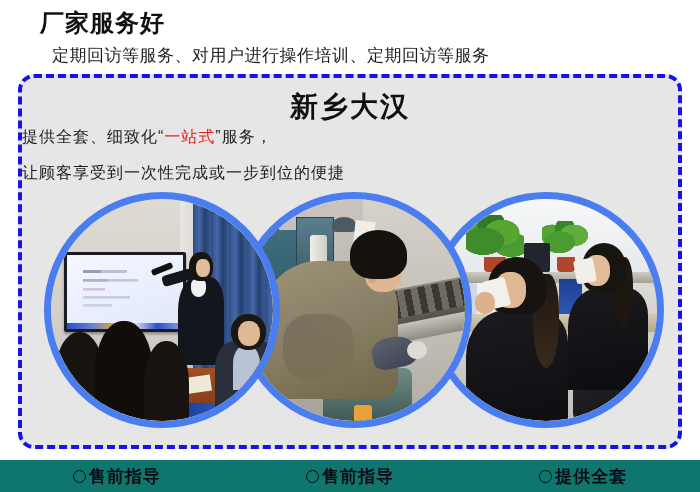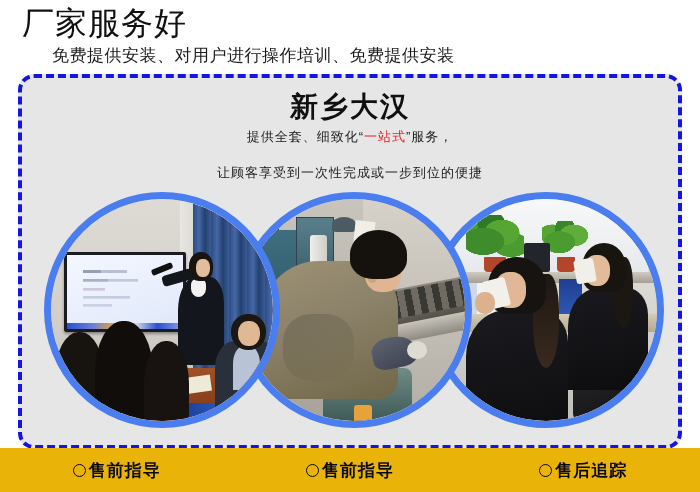--- a/index.html
+++ b/index.html
@@ -14,24 +14,24 @@
     position: relative;
     width: 700px;
     height: 492px;
     background: #ffffff;
     overflow: hidden;
   }
 
   
   #header-title {
     position: absolute;
-    left: 22px;
+    left: 40px;
     top: 4px;
-    font-size: 32px;
-    font-weight: 400;
+    font-size: 24px;
+    font-weight: 700;
     color: #111111;
     letter-spacing: 1px;
     line-height: 38px;
     white-space: nowrap;
   }
   #header-subtitle {
     position: absolute;
     left: 52px;
     top: 44px;
     font-size: 17px;
@@ -65,22 +65,22 @@
     font-size: 28px;
     font-weight: 700;
     color: #101010;
     letter-spacing: 2px;
     line-height: 34px;
   }
   .desc-line {
     position: absolute;
     left: 0;
     right: 0;
-    text-align: center;
-    font-size: 13px;
+    text-align: left;
+    font-size: 16px;
     font-weight: 400;
     color: #1c1c1c;
     letter-spacing: 1px;
     line-height: 24px;
     white-space: nowrap;
   }
   #desc-line-1 { top: 47px; }
   #desc-line-2 { top: 74px; margin-top: 9px; }
   .hl-red { color: #e8201c; }
 
@@ -431,22 +431,22 @@
     position:absolute; left:56%; top:72%; width:14%; height:14%;
     background:#5aa03a; border-radius:20%;
   }
 
   
   #bottom-bar {
     position: absolute;
     left: 0;
     bottom: 0;
     width: 700px;
-    height: 44px;
-    background: #eab308;
+    height: 32px;
+    background: #0f766e;
     display: flex;
     align-items: center;
   }
   .bottom-item {
     flex: 1;
     text-align: center;
     font-size: 17px;
     font-weight: 700;
     color: #0a0a14;
     letter-spacing: 1px;
@@ -462,21 +462,21 @@
     vertical-align: -1px;
   }
 </style>
 </head>
 <body>
 
 <div id="page">
 
   <div id="header-title">厂家服务好</div>
 
-  <div id="header-subtitle">免费提供安装、对用户进行操作培训、免费提供安装</div>
+  <div id="header-subtitle">定期回访等服务、对用户进行操作培训、定期回访等服务</div>
 
   <div id="dashed-panel">
 
     <div id="brand-heading">新乡大汉</div>
 
     <div class="desc-line" id="desc-line-1">
       <span>提供全套、细致化“</span><span class="hl-red">一站式</span><span>”服务，</span>
     </div>
 
     <div class="desc-line" id="desc-line-2">让顾客享受到一次性完成或一步到位的便捷</div>
@@ -571,17 +571,17 @@
   </div>
 
   <div id="bottom-bar">
     <div class="bottom-item">
       <span class="ring"></span><span>售前指导</span>
     </div>
     <div class="bottom-item">
       <span class="ring"></span><span>售前指导</span>
     </div>
     <div class="bottom-item">
-      <span class="ring"></span><span>售后追踪</span>
+      <span class="ring"></span><span>提供全套</span>
     </div>
   </div>
 
 </div>
 
 </body></html>

